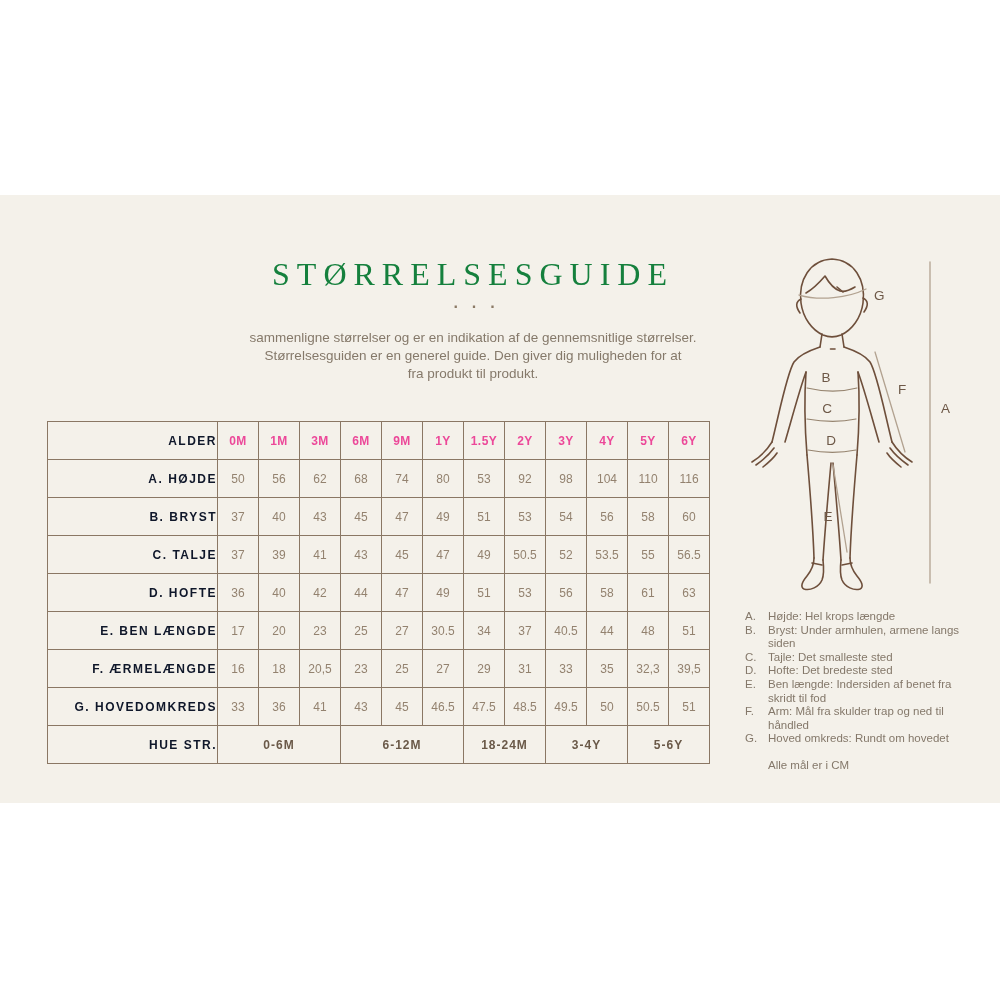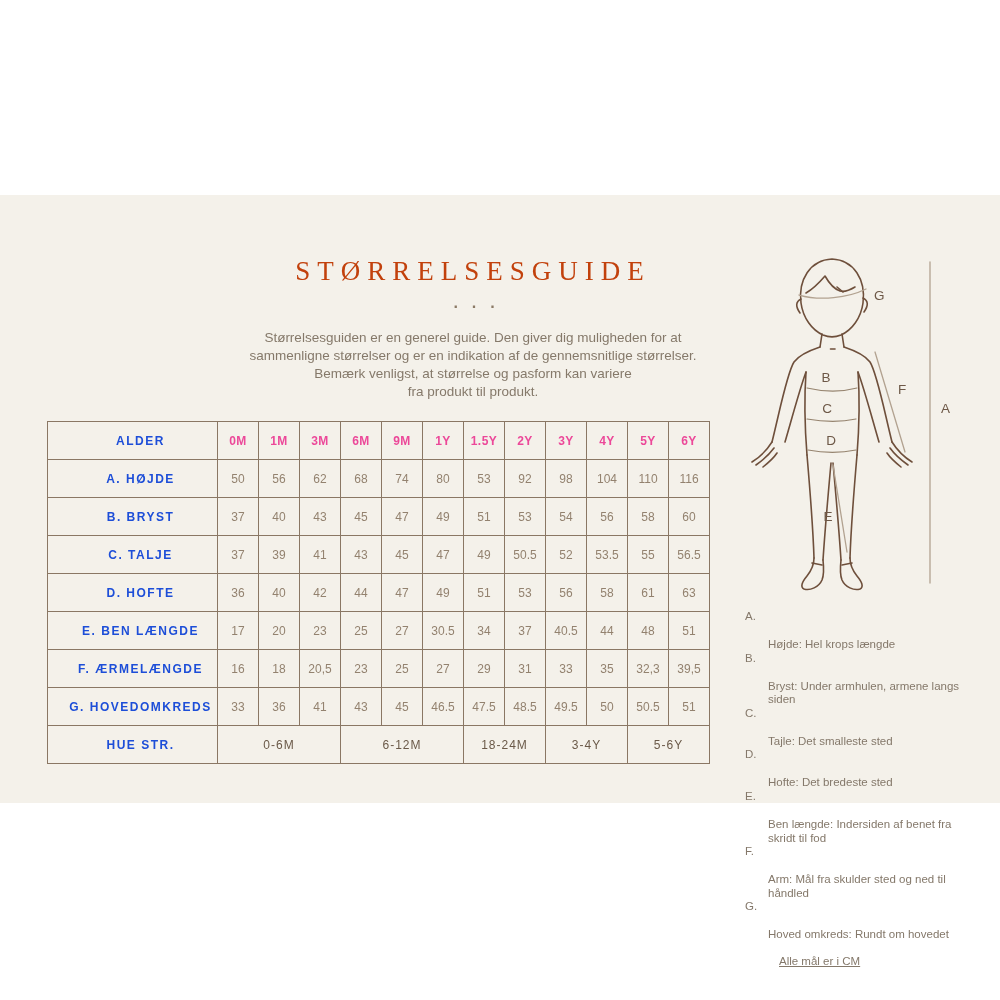--- a/index.html
+++ b/index.html
@@ -16,24 +16,24 @@
     left: 0; top: 195px;
     width: 1000px; height: 608px;
     background: #f4f1ea;
   }
   .title {
     position: absolute;
     left: 0; top: 256px;
     width: 946px;
     text-align: center;
     font-family: "Liberation Serif", serif;
-    font-size: 27px;
+    font-size: 32px;
     font-weight: 400;
     letter-spacing: 7px;
-    color: #c2410c;
+    color: #15803d;
   }
   .dots {
     position: absolute;
     left: 8px; top: 298px;
     width: 946px;
     text-align: center;
     font-size: 16px;
     font-weight: bold;
     letter-spacing: 13px;
     color: #8b7a66;
@@ -59,64 +59,63 @@
     height: 38px;
     text-align: center;
     vertical-align: middle;
     font-size: 12px;
     font-weight: 400;
     overflow: hidden;
     white-space: nowrap;
   }
   .size-table .lbl {
     width: 170px;
-    text-align: center;
+    text-align: right;
     padding-left: 16px;
     letter-spacing: 1.5px;
     font-weight: bold;
-    color: #1d4ed8;
+    color: #0f172a;
   }
   .size-table .num-h {
     width: 41px;
     font-weight: bold;
     letter-spacing: 0.5px;
     color: #ec4899;
   }
   .size-table td { width: 41px; color: #93826f; }
-  .size-table td.hue { color: #6a5948; letter-spacing: 1px; font-weight: 400; }
+  .size-table td.hue { color: #6a5948; letter-spacing: 1px; font-weight: 700; }
   .figure-wrap {
     position: absolute;
     left: 740px; top: 248px;
     width: 230px; height: 355px;
   }
   .figure-wrap svg { display: block; width: 100%; height: 100%; }
   .legend {
     position: absolute;
     left: 745px; top: 610px;
     width: 228px;
     font-size: 11.5px;
     line-height: 13.6px;
     color: #84786a;
   }
   .legend-item { display: flex; }
   .legend-letter { flex: 0 0 23px; }
-  .legend-text { flex: 1; margin-top: 28px; }
-  .legend-note { margin-left: 34px; margin-top: 13px; text-decoration: underline; }
+  .legend-text { flex: 1; }
+  .legend-note { margin-left: 23px; margin-top: 13px; }
 </style>
 </head>
 <body>
 
 <div class="card"></div>
 
 <h1 class="title">STØRRELSESGUIDE</h1>
 <div class="dots">···</div>
 <div class="intro">
+    <div>sammenligne størrelser og er en indikation af de gennemsnitlige størrelser.</div>
     <div>Størrelsesguiden er en generel guide. Den giver dig muligheden for at</div>
-    <div>sammenligne størrelser og er en indikation af de gennemsnitlige størrelser.</div>
-    <div>Bemærk venligst, at størrelse og pasform kan variere</div>
     <div>fra produkt til produkt.</div>
   </div>
 
 <table class="size-table">
   <thead>
     <tr>
         <th class="lbl">ALDER</th>
         <th class="num-h">0M</th>
         <th class="num-h">1M</th>
         <th class="num-h">3M</th>
@@ -331,21 +330,21 @@
       <div class="legend-item">
         <span class="legend-letter">D.</span>
         <span class="legend-text">Hofte: Det bredeste sted</span>
       </div>
       <div class="legend-item">
         <span class="legend-letter">E.</span>
         <span class="legend-text">Ben længde: Indersiden af benet fra skridt til fod</span>
       </div>
       <div class="legend-item">
         <span class="legend-letter">F.</span>
-        <span class="legend-text">Arm: Mål fra skulder sted og ned til håndled</span>
+        <span class="legend-text">Arm: Mål fra skulder trap og ned til håndled</span>
       </div>
       <div class="legend-item">
         <span class="legend-letter">G.</span>
         <span class="legend-text">Hoved omkreds: Rundt om hovedet</span>
       </div>
     </div>
   <div class="legend-note">Alle mål er i CM</div>
 </div>
 
 </body></html>

